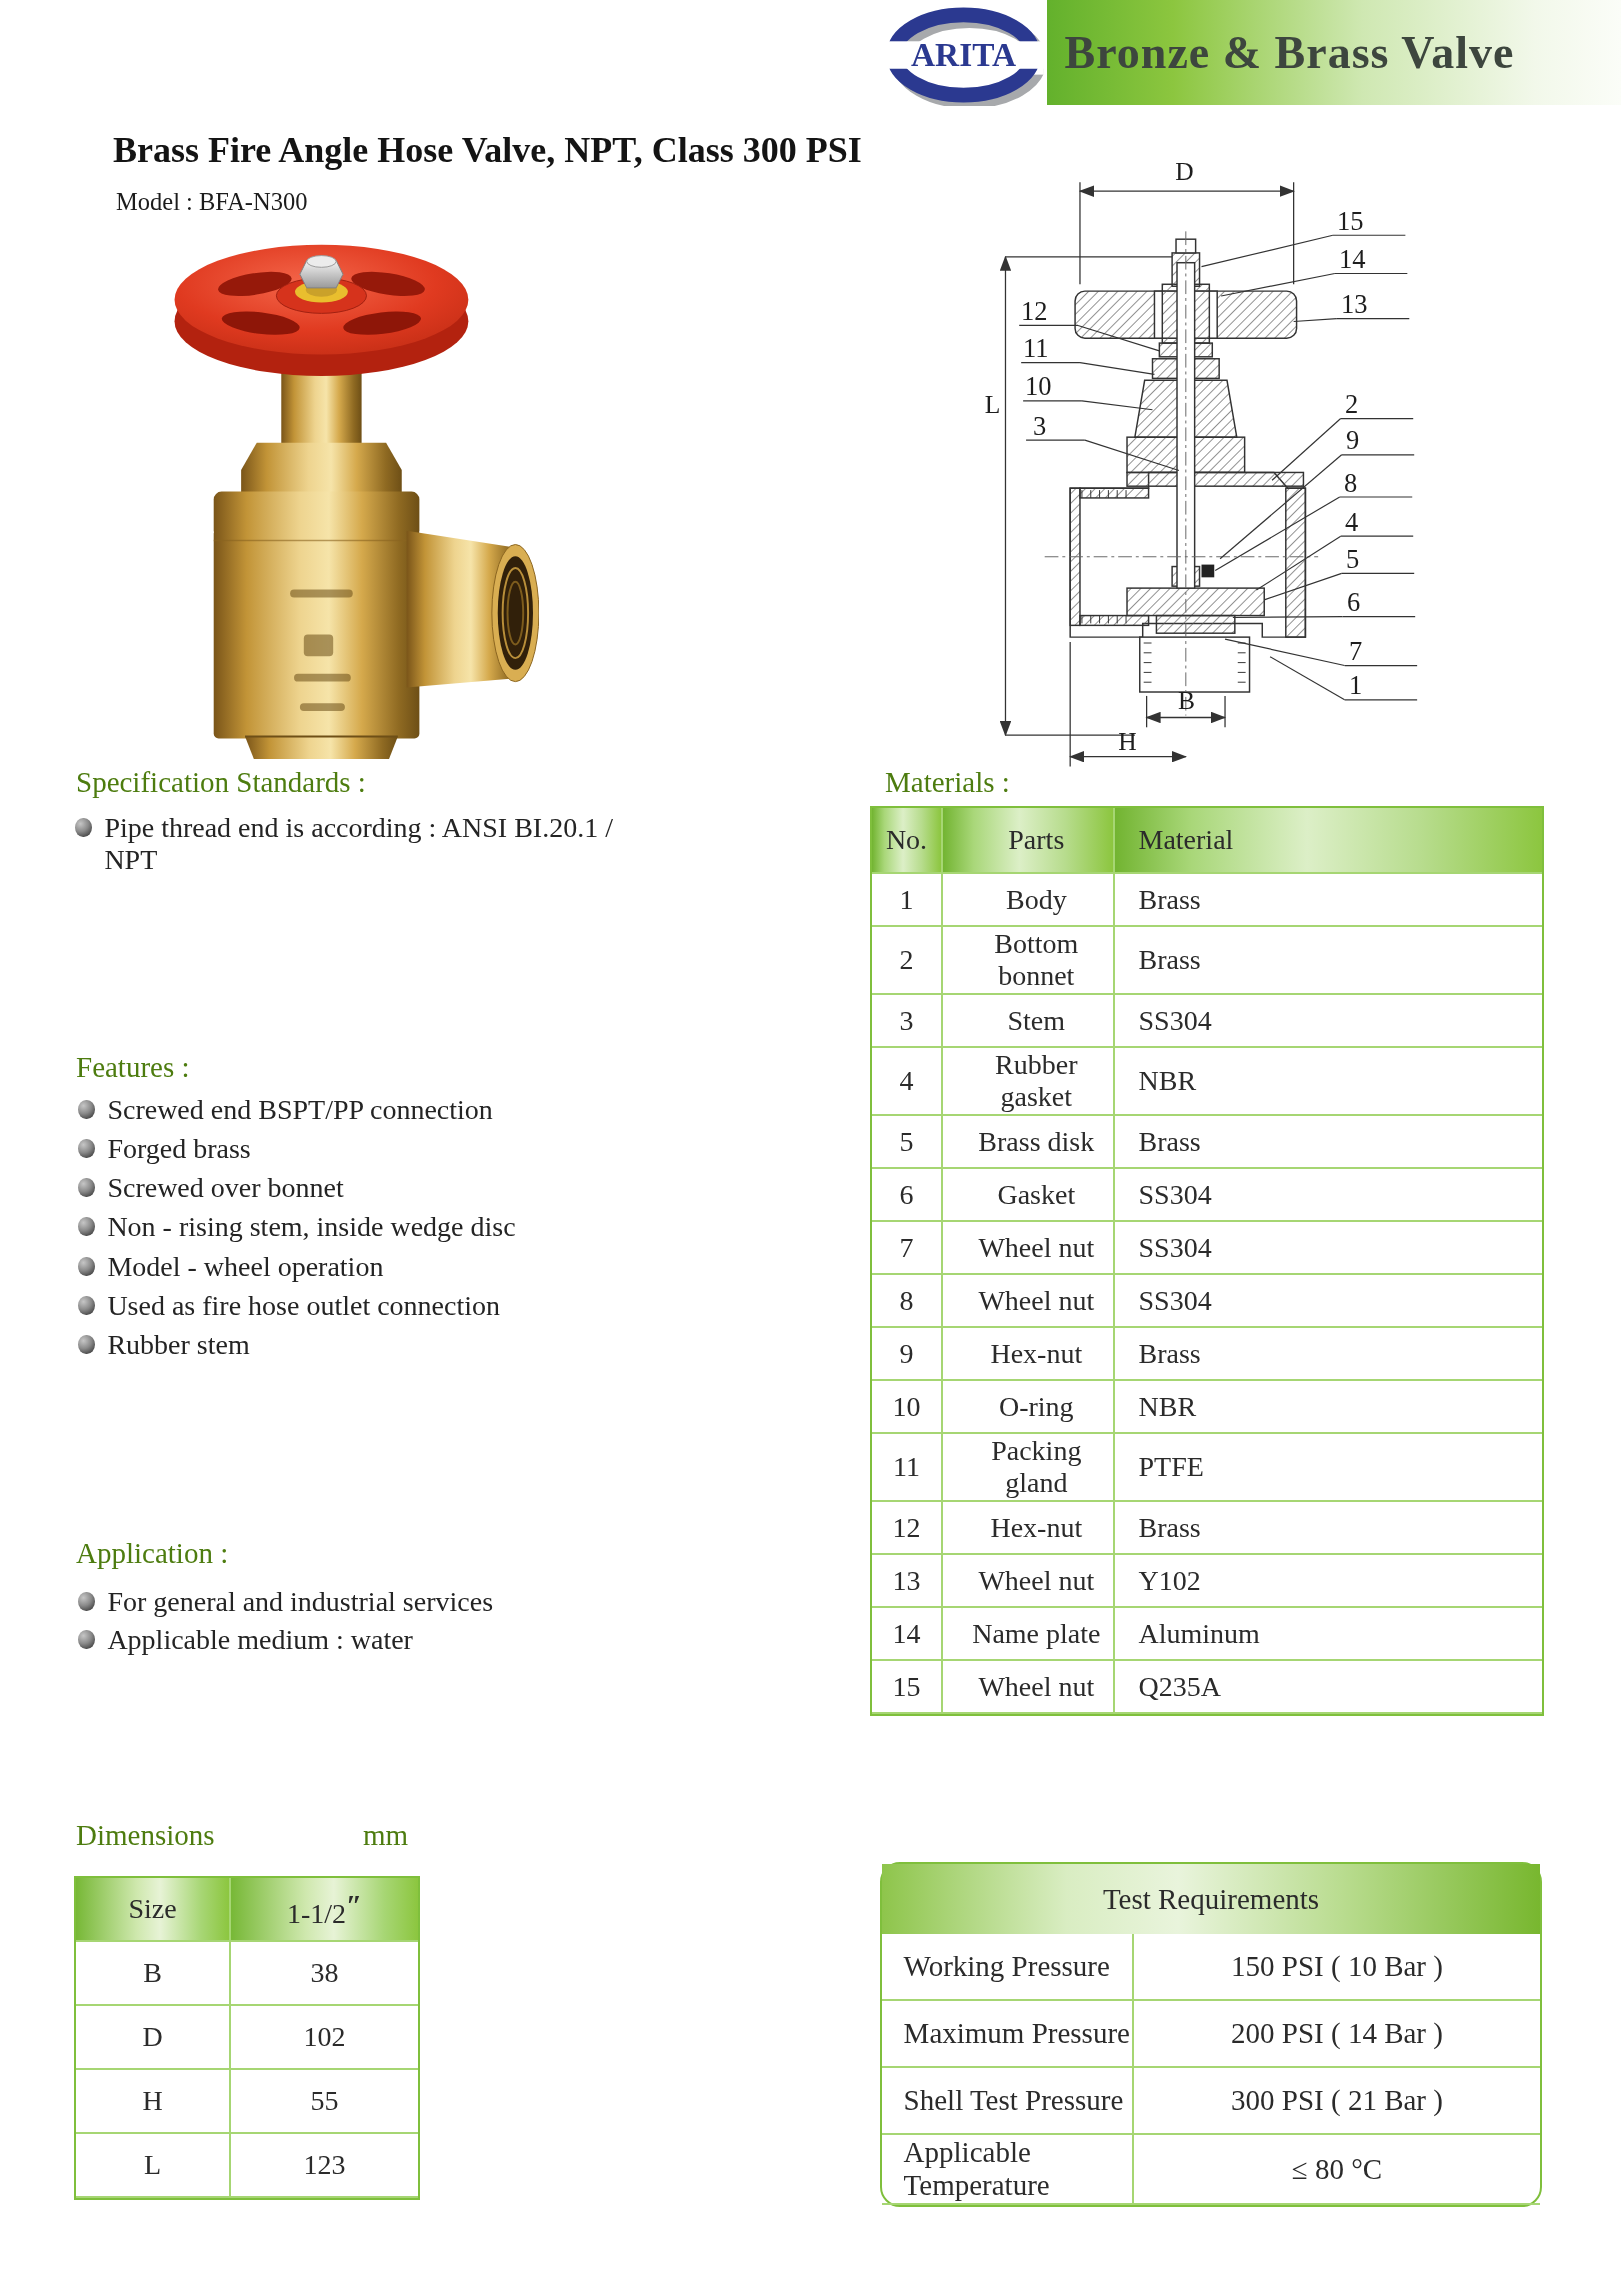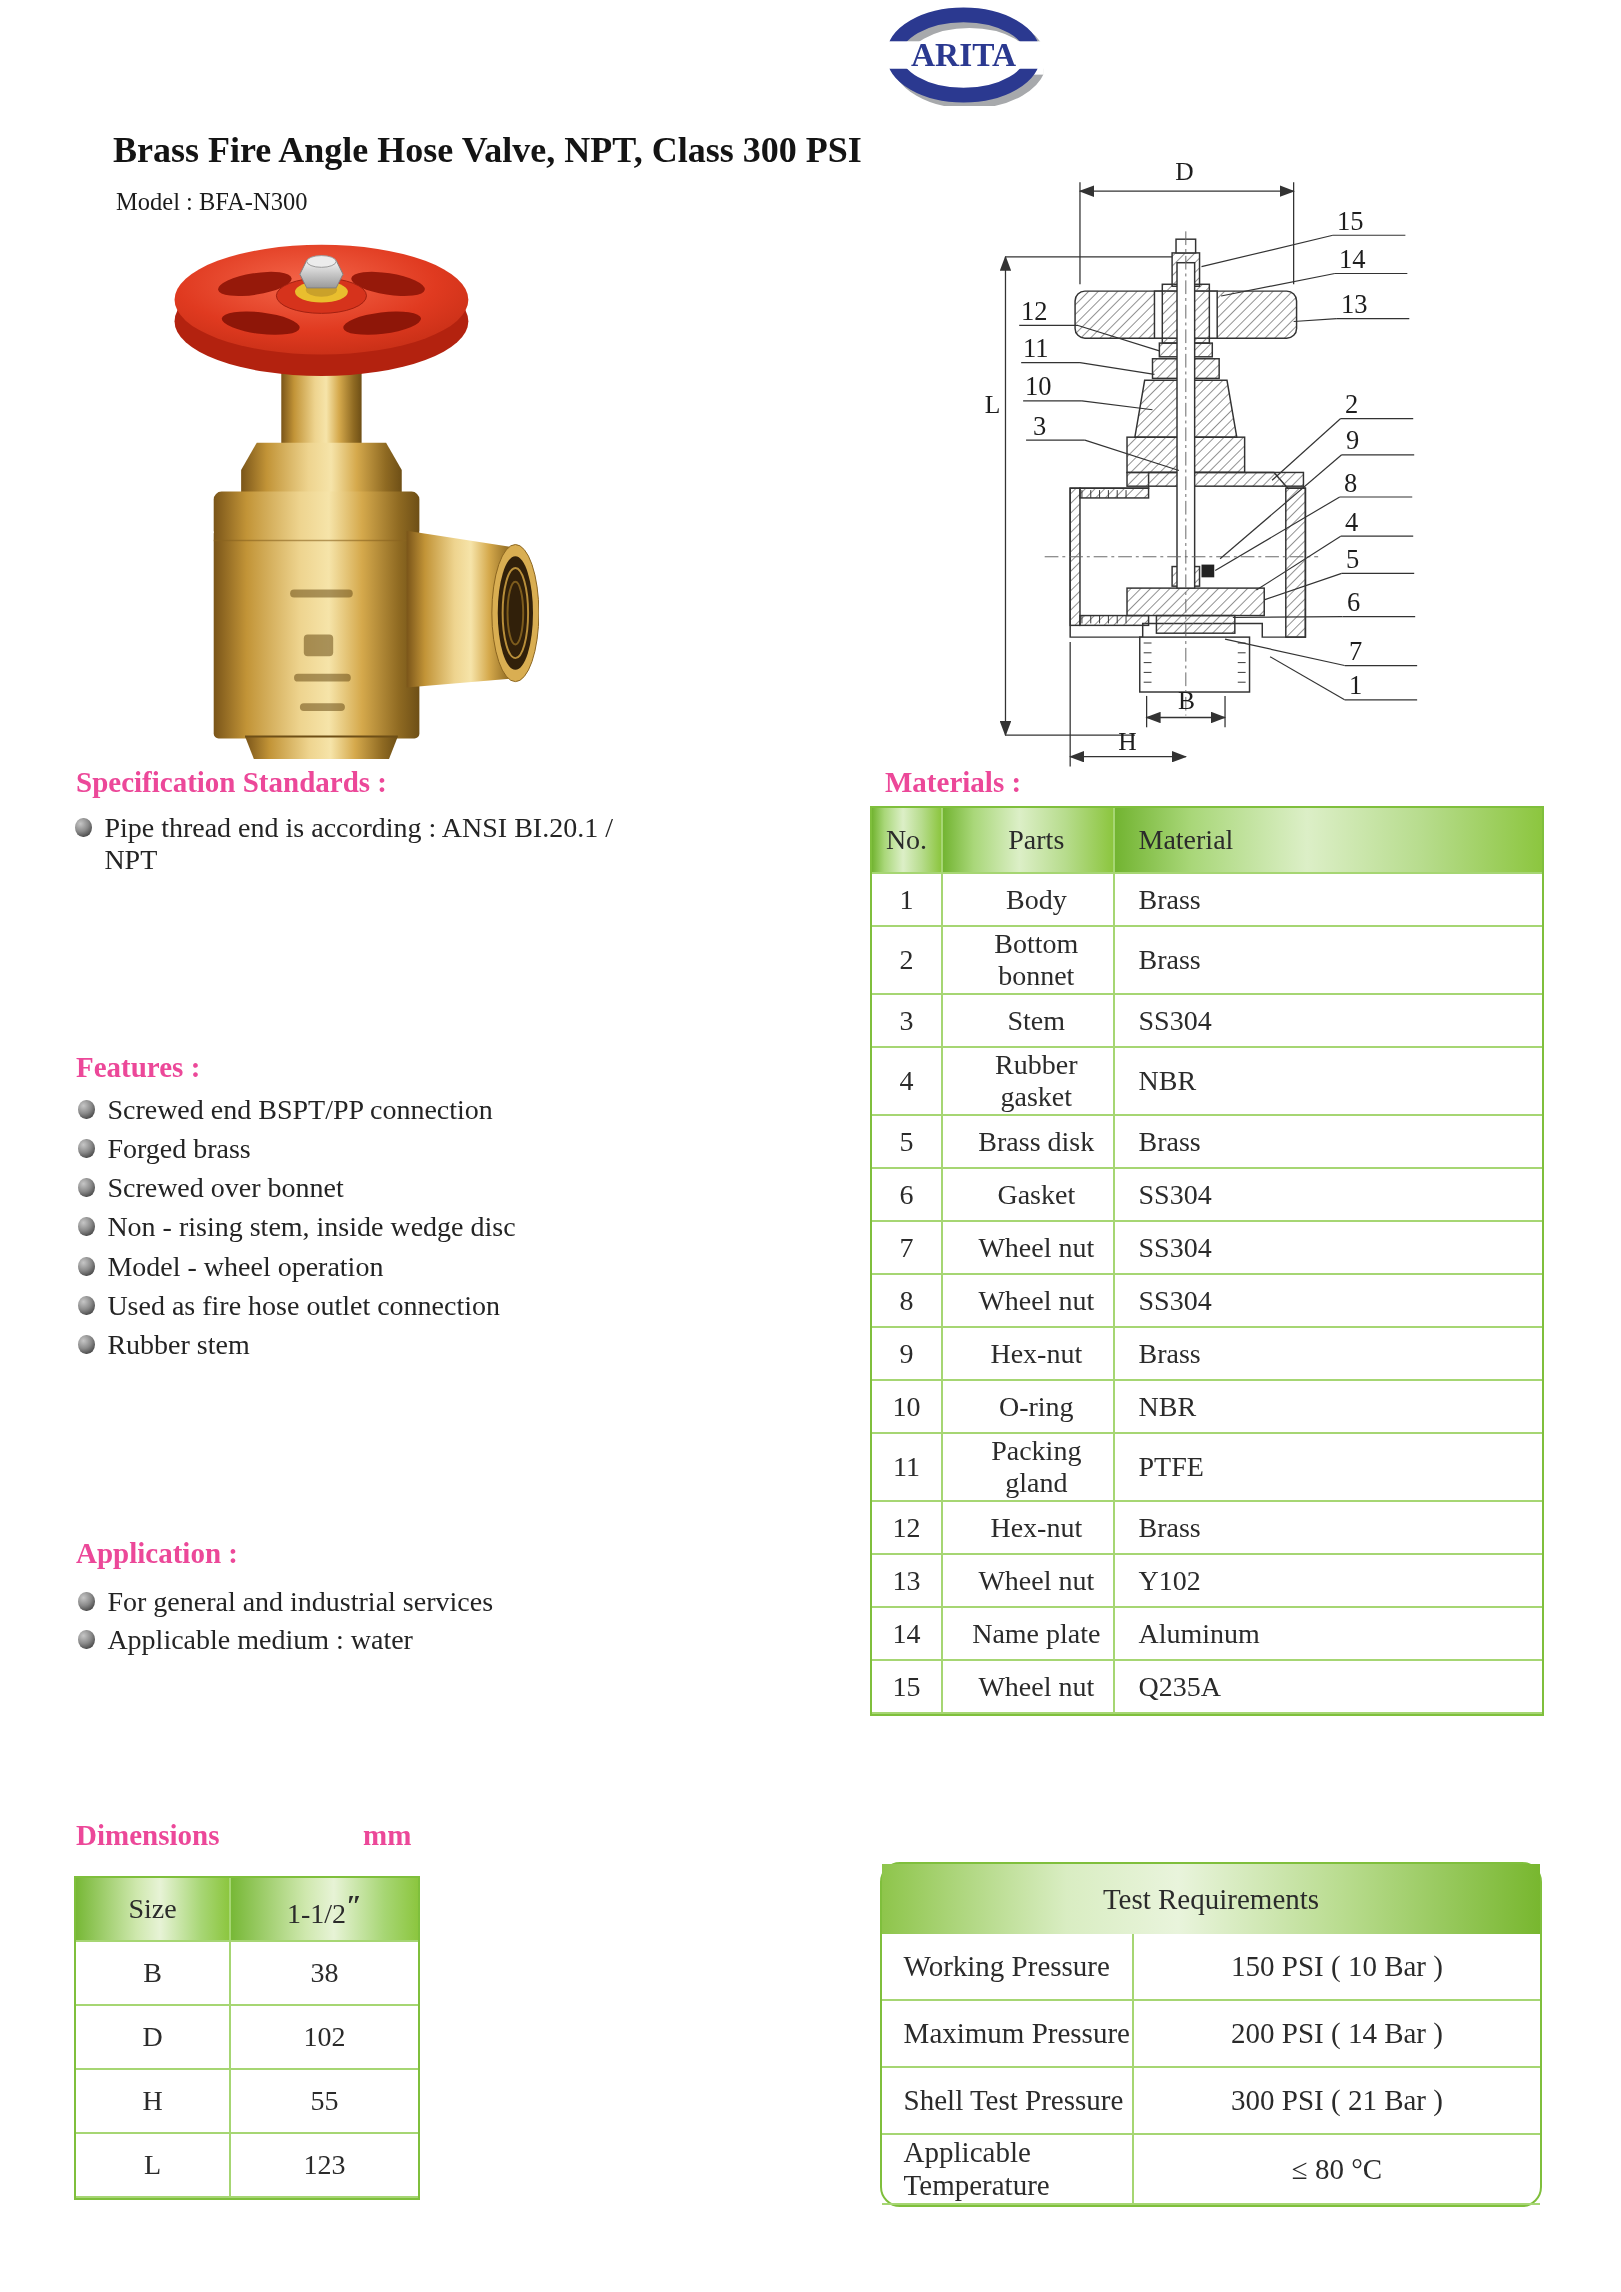--- a/index.html
+++ b/index.html
@@ -8,21 +8,21 @@
   .abs{position:absolute;}
 
   
   #banner{left:1047px;top:0;width:574px;height:105px;
           background:linear-gradient(90deg,#63b12c 0%,#8cc63f 22%,#cfe8b2 55%,#f2f8ea 85%,#fbfdf8 100%);
           display:flex;align-items:center;}
   #banner .t{font-size:46px;font-weight:bold;color:#3d463e;letter-spacing:1px;padding-left:17.6px;white-space:nowrap;}
 
   
   .h1{font-size:36px;font-weight:bold;color:#141414;}
-  .h2{font-size:29px;font-weight:bold;color:#ec4899;}
+  .h2{font-size:29px;font-weight:normal;color:#4d7c0f;}
   .model{font-size:24.5px;color:#1c1c1c;}
   .bullets{list-style:none;margin:0;padding:0;}
   .bullets li{display:flex;align-items:flex-start;font-size:28px;color:#242424;}
   .dot{flex:0 0 auto;width:16.7px;height:19.6px;border-radius:50%;margin:5.9px 12.7px 0 0;
        background:radial-gradient(circle at 32% 30%,#c6c6c6,#8a8a8a 45%,#3f3f3f 85%);}
 
   
   table{border-collapse:separate;border-spacing:0;font-size:28px;color:#2b2b2b;}
   .gtbl{border:2.9px solid #7fbf3c;}
   .gtbl td,.gtbl th{font-weight:normal;}
@@ -49,20 +49,23 @@
 
   
   .co{position:absolute;font-size:26.5px;color:#1e1e1e;width:45px;text-align:left;}
   .dl{position:absolute;font-size:25.5px;color:#1e1e1e;width:33px;text-align:center;}
 </style>
 </head>
 <body>
 
 <div id="page">
 
+  <div class="abs" id="banner">
+    <div class="t">Bronze &amp; Brass Valve</div>
+  </div>
 
   <div class="abs" style="left:885px;top:5.9px;width:159px;height:100px;">
     <svg width="159" height="100" viewBox="0 0 162 102">
       <ellipse cx="86" cy="56" rx="71" ry="41" fill="none" stroke="#a7a9ac" stroke-width="15"></ellipse>
       <rect x="0" y="42" width="162" height="28" fill="#ffffff"></rect>
       <ellipse cx="80" cy="50" rx="71" ry="41" fill="none" stroke="#2b3990" stroke-width="15"></ellipse>
       <rect x="0" y="36" width="162" height="28" fill="#ffffff"></rect>
       <text x="80" y="61" text-anchor="middle" font-family="Liberation Serif, serif" font-size="34" font-weight="bold" fill="#2b3990">ARITA</text>
     </svg>
   </div>

